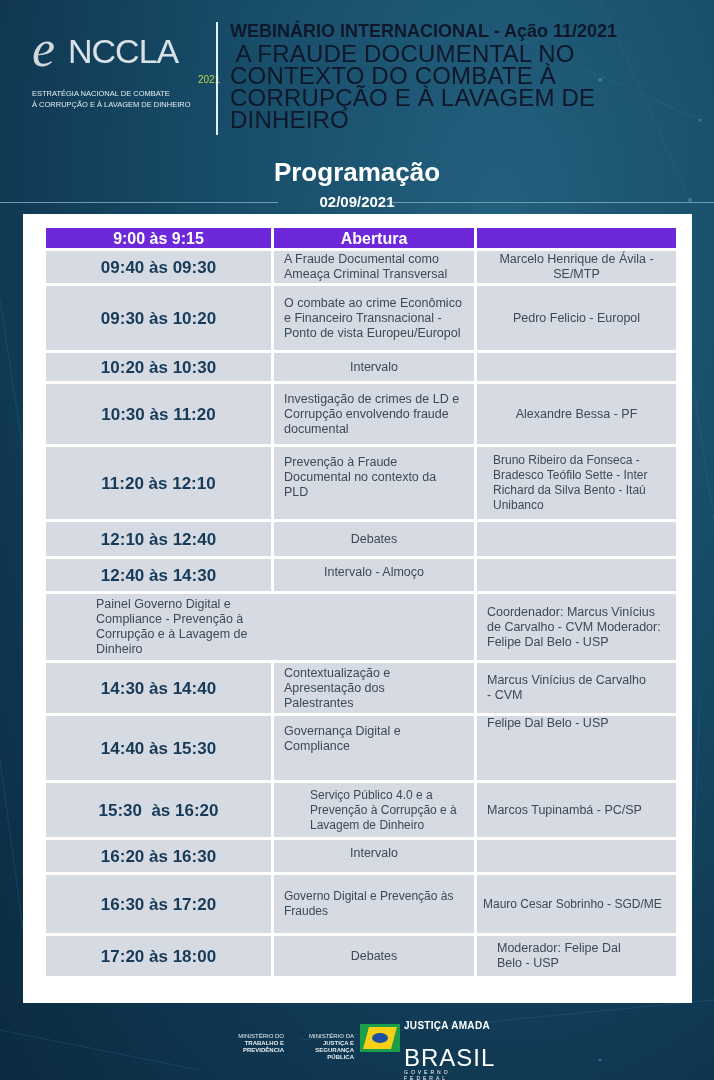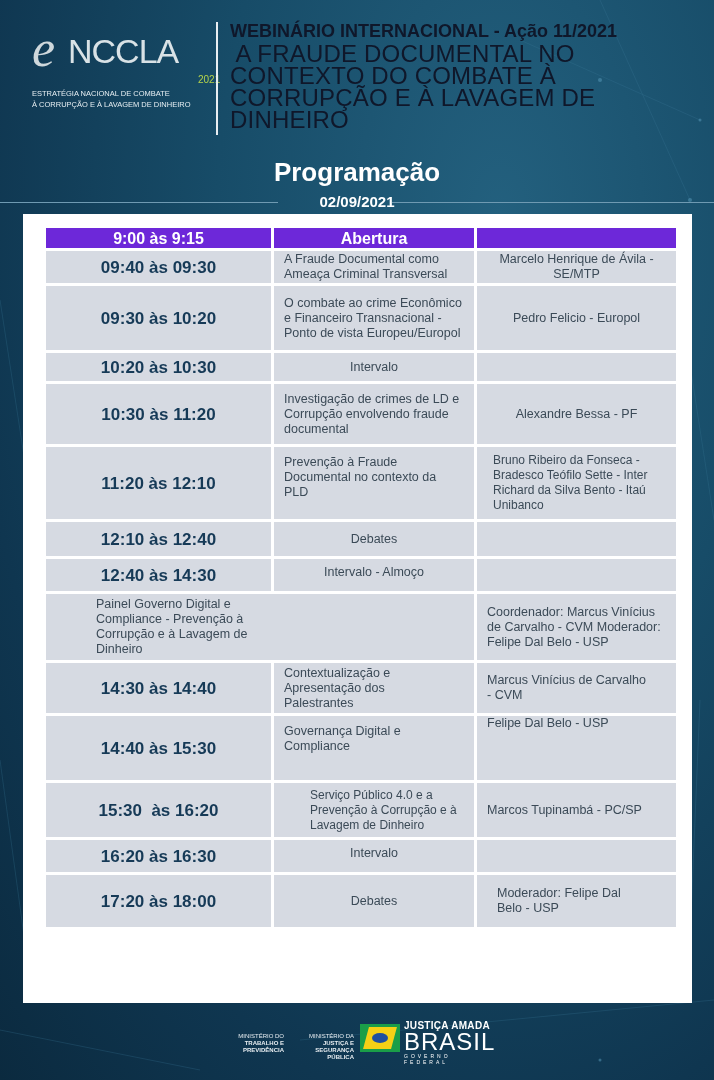--- a/index.html
+++ b/index.html
@@ -36,21 +36,21 @@
   td.spk.small { font-size:12px; }
   .footer { position:absolute; left:236px; top:1018px; width:250px; height:40px; }
   .min1, .min2 { position:absolute; top:15px; font-size:6px; line-height:7px; color:#e8eef2; text-align:right; }
   .min1 { left:0; width:48px; }
   .min2 { left:52px; width:66px; }
   .flag { position:absolute; left:124px; top:6px; width:40px; height:28px; background:#1a9e48; overflow:hidden; }
   .flag .y { position:absolute; left:6px; top:3px; width:28px; height:22px; background:#f5d016; transform:skewX(-15deg); }
   .flag .b { position:absolute; left:12px; top:9px; width:16px; height:10px; border-radius:50%; background:#1f4fa0; }
   .brasil { position:absolute; left:168px; top:2px; color:#fff; }
   .brasil .p1 { font-size:10px; font-weight:bold; line-height:11px; letter-spacing:0.3px; }
-  .brasil .p2 { font-size:24px; line-height:22px; letter-spacing:1px; }
+  .brasil .p2 { font-size:24px; line-height:22px; letter-spacing:1px;margin-top:16px; }
   .brasil .p3 { font-size:5px; letter-spacing:3px; line-height:6px; }
 </style>
 </head>
 <body>
 
 <svg class="bgdeco" width="714" height="1080">
   <g stroke="#3a7797" stroke-width="0.6" opacity="0.45" fill="none">
     <line x1="520" y1="40" x2="700" y2="120"></line>
       <line x1="600" y1="0" x2="690" y2="200"></line>
     <line x1="0" y1="300" x2="40" y2="560"></line>
@@ -161,21 +161,26 @@
     <tr style="height:54px">
       <td class="time" style="white-space:pre;">15:30  às 16:20</td>
       <td style="font-size:12px;padding-left:36px;">Serviço Público 4.0 e a Prevenção à Corrupção e à Lavagem de Dinheiro</td>
       <td class="spk">Marcos Tupinambá - PC/SP</td>
     </tr>
     <tr style="height:32px">
       <td class="time">16:20 às 16:30</td>
       <td class="center" style="vertical-align:top;padding-top:6px;">Intervalo</td>
       <td class="spk"></td>
     </tr>
-    <tr style="height:52px">
+    <tr style="height:58px">
+      <td class="time">16:30 às 17:20</td>
+      <td style="font-size:12px;padding-right:20px;">Governo Digital e Prevenção às Fraudes</td>
+      <td class="spk small" style="padding:0 6px;">Mauro Cesar Sobrinho - SGD/ME</td>
+    </tr>
+    <tr style="height:40px">
       <td class="time">17:20 às 18:00</td>
       <td class="center">Debates</td>
       <td class="spk" style="padding-left:20px;padding-right:40px;">Moderador: Felipe Dal Belo - USP</td>
     </tr>
   </tbody>
     </table>
 </div>
 
 <div class="footer">
   <div class="min1">

